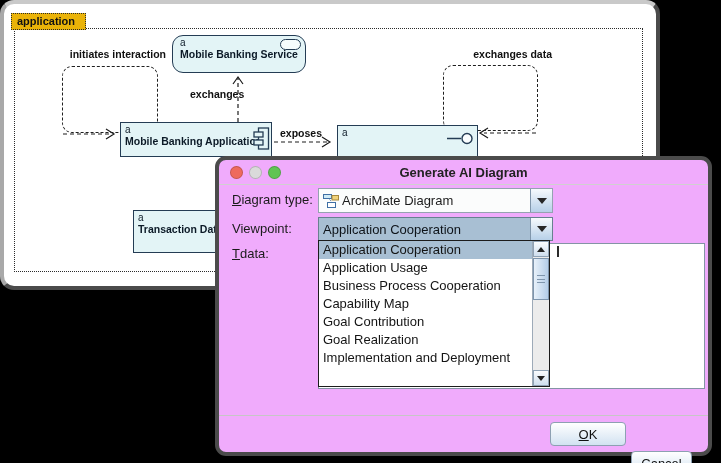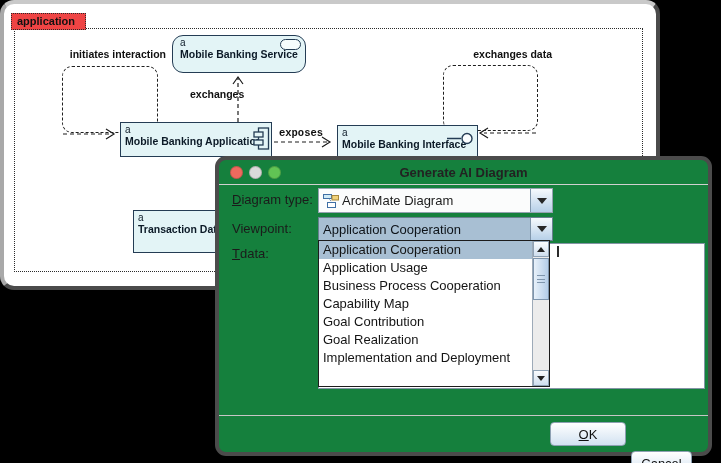--- a/index.html
+++ b/index.html
@@ -8,21 +8,21 @@
   .stage { position:relative; width:721px; height:463px; background:#000; }
 
   
   .main-window { position:absolute; left:0; top:0; width:660px; height:290px;
     background:#fff; border:4px solid #4b4b4b; border-top-color:#c9c9c9; border-left-color:#a9a9a9;
     border-radius:14px; }
   .canvas { position:absolute; inset:0; overflow:hidden; border-radius:9px; }
 
   .group-rect { position:absolute; left:10px; top:24px; width:629px; height:244px;
     border:1px dotted #2b2b2b; }
-  .group-label { position:absolute; left:7px; top:9px; background:#ef4444;
+  .group-label { position:absolute; left:7px; top:9px; background:#eab308;
     border:1px dotted #2b2b2b; padding:1px 10px 2px 5px;
     font-size:11px; font-weight:600; color:#111; }
 
   .el-box { position:absolute; background:#e3f4f6; border:1.5px solid #243c54;
     color:#0c1a27; padding:1px 4px; }
   .el-box .marker { display:block; font-size:10px; font-weight:500; line-height:11px; }
   .el-box .el-name { display:block; font-size:10.5px; font-weight:600; line-height:13px; white-space:nowrap; }
 
   .box-service   { left:168px; top:31px;  width:134px; height:38px; border-radius:11px; padding-left:7px; }
   .box-app       { left:116px; top:118px; width:152px; height:35px; }
@@ -34,27 +34,27 @@
 
   .note-box { position:absolute; border:1.2px dashed #1f1f1f; border-radius:10px; }
   .note-initiates { left:58px;  top:62px; width:96px; height:67px; }
   .note-exchanges { left:439px; top:61px; width:95px; height:66px; }
 
   .flow-label { position:absolute; font-size:10.5px; font-weight:600; color:#101010;
     text-align:center; white-space:nowrap; }
   .lbl-initiates { left:50px;  top:44px; width:112px;text-align:right; }
   .lbl-exchanges { left:428px; top:44px; width:120px;text-align:right; }
   .lbl-realizes  { left:186px; top:84px; width:46px; }
-  .lbl-exposes   { left:272px; top:123px; width:50px;font-family:Liberation Mono, monospace; }
+  .lbl-exposes   { left:272px; top:123px; width:50px; }
 
   .connector-svg { position:absolute; inset:0; pointer-events:none; }
 
   
   .dialog { position:absolute; left:215px; top:156px; width:497px; height:300px;
-    background:#15803d; border:4px solid #4b4b4b; border-radius:11px; font-size:13px; color:#1b1b1b; }
+    background:#f0abfc; border:4px solid #4b4b4b; border-radius:11px; font-size:13px; color:#1b1b1b; }
   .titlebar { position:absolute; left:0; top:0; right:0; height:25px;
     border-bottom:1px solid #d0d0d0; }
   .lights { position:absolute; left:11px; top:0; height:24px; display:flex; align-items:center; gap:6px; }
   .light { width:13px; height:13px; border-radius:50%; box-shadow:inset 0 0 0 1px rgba(0,0,0,.18); cursor:default; }
   .light.red   { background:#ee6a5e; }
   .light.gray  { background:#dadada; }
   .light.green { background:#61c454; }
   .dlg-title { position:absolute; left:0; right:0; top:0; height:24px; line-height:25px;
     text-align:center; font-weight:bold; font-size:13px; color:#222; }
 
@@ -160,21 +160,20 @@
         <span class="el-name">Mobile Banking Application</span>
         <svg width="17" height="24" viewBox="0 0 17 24" style="position:absolute; right:1px; top:4px;">
           <rect x="5.5" y="1" width="10" height="21" fill="#e3f4f6" stroke="#243c54" stroke-width="1.3"></rect>
           <rect x="1" y="5" width="9" height="5" fill="#e3f4f6" stroke="#243c54" stroke-width="1.3"></rect>
           <rect x="1" y="13" width="9" height="5" fill="#e3f4f6" stroke="#243c54" stroke-width="1.3"></rect>
         </svg>
       </div>
 
       <div class="el-box box-interface">
         <span class="marker">a</span>
-        <span class="el-name">Mobile Banking Interface</span>
         <svg width="27" height="13" viewBox="0 0 27 13" style="position:absolute; right:3px; top:6px;">
           <line x1="0" y1="6.5" x2="14" y2="6.5" stroke="#243c54" stroke-width="1.4"></line>
           <circle cx="20" cy="6.5" r="5" fill="#fafdfe" stroke="#243c54" stroke-width="1.4"></circle>
         </svg>
       </div>
 
       <div class="el-box box-data">
         <span class="marker">a</span>
         <span class="el-name">Transaction Data</span>
       </div>

